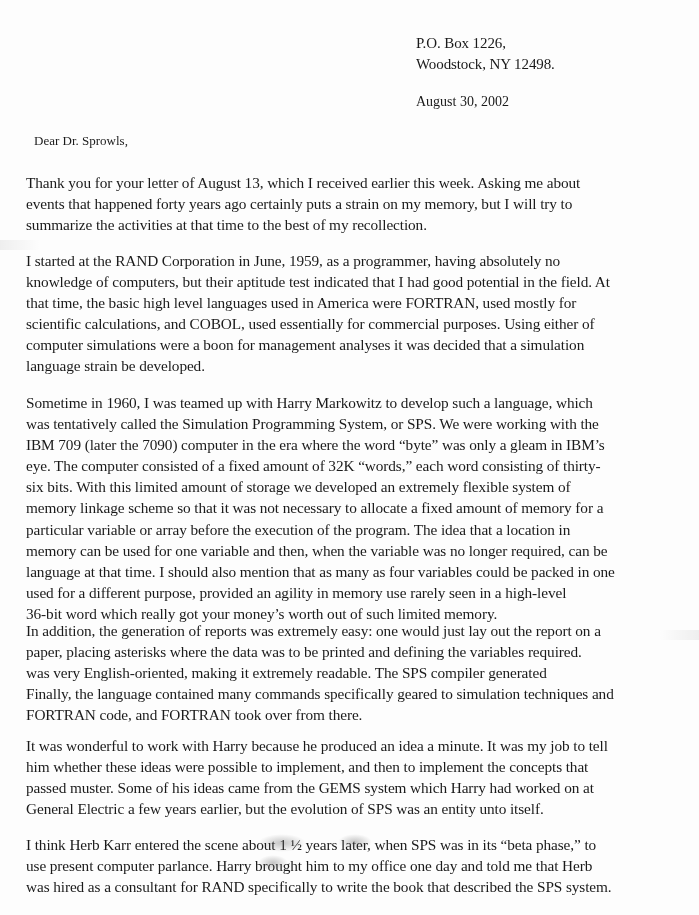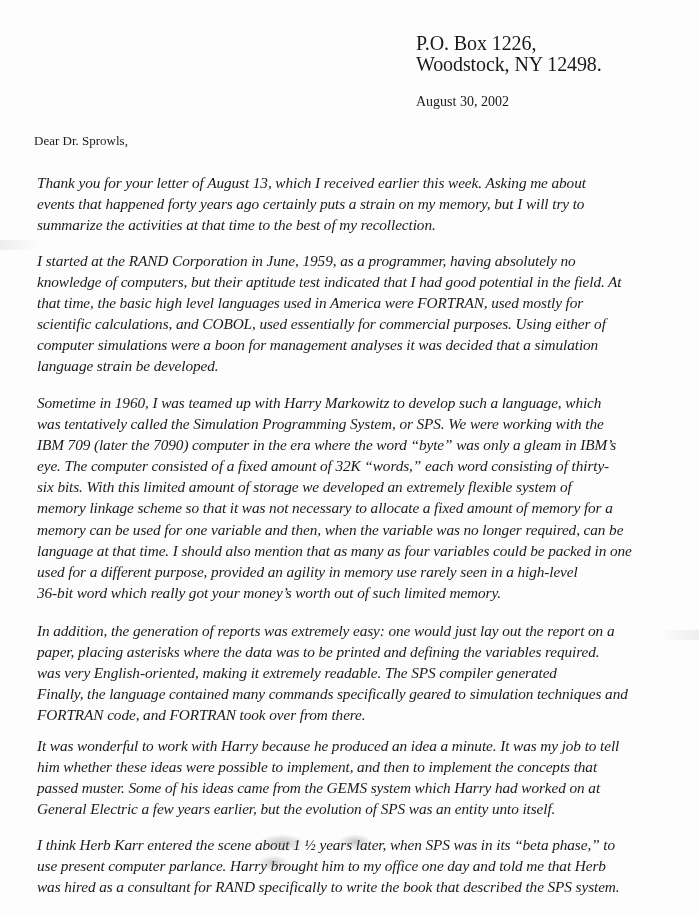--- a/index.html
+++ b/index.html
@@ -6,33 +6,33 @@
   body {
     width: 699px; height: 915px; overflow: hidden;
     background: #fdfdfd;
     font-family: "Liberation Serif", "DejaVu Serif", serif;
     color: #1a1a1a;
     position: relative;
   }
   .page { position: absolute; left: 0; top: 0; width: 699px; height: 915px; }
   .addr {
     position: absolute; left: 416px; top: 33px;
-    font-size: 20px; line-height: 21px; white-space: nowrap;
+    font-size: 15px; line-height: 21px; white-space: nowrap;
   }
   .date {
     position: absolute; left: 416px; top: 91px;
     font-size: 14px; line-height: 21px; white-space: nowrap;
   }
   .salutation {
     position: absolute; left: 34px; top: 130px;
     font-size: 13px; line-height: 21px; white-space: nowrap;
   }
   .para {
-    position: absolute; left: 37px;
-    font-size: 15.3px; line-height: 21.1px; font-style: italic;
+    position: absolute; left: 26px;
+    font-size: 15.3px; line-height: 21.1px;
   }
   .line { display: block; white-space: nowrap; letter-spacing: -0.1px; }
   .smudge {
     position: absolute; border-radius: 50%;
     background: radial-gradient(ellipse, rgba(90,90,90,0.35), rgba(90,90,90,0) 70%);
     pointer-events: none;
   }
   .edge-shadow {
     position: absolute; left: 0; width: 40px; height: 10px;
     background: linear-gradient(to right, rgba(0,0,0,0.06), rgba(0,0,0,0));
@@ -67,20 +67,21 @@
     <span class="line">language strain be developed.</span>
   </div>
 
   <div class="para" style="top:392px">
     <span class="line">Sometime in 1960, I was teamed up with Harry Markowitz to develop such a language, which</span>
     <span class="line">was tentatively called the Simulation Programming System, or SPS.  We were working with the</span>
     <span class="line">IBM 709 (later the 7090) computer in the era where the word “byte” was only a gleam in IBM’s</span>
     <span class="line">eye. The computer consisted of a fixed amount of 32K “words,” each word consisting of thirty-</span>
     <span class="line">six bits. With this limited amount of storage we developed an extremely flexible system of</span>
     <span class="line">memory linkage scheme so that it was not necessary to allocate a fixed amount of memory for a</span>
+    <span class="line">particular variable or array before the execution of the program. The idea that a location in</span>
     <span class="line">memory can be used for one variable and then, when the variable was no longer required, can be</span>
     <span class="line">language at that time.  I should also mention that as many as four variables could be packed in one</span>
     <span class="line">used for a different purpose,  provided an agility in memory use rarely seen in a high-level</span>
     <span class="line">36-bit word which really got your money’s worth out of such limited memory.</span>
   </div>
 
   <div class="para" style="top:620px">
     <span class="line">In addition, the generation of reports was extremely easy: one would just lay out the report on a</span>
     <span class="line">paper, placing asterisks where the data was to be printed and defining the variables required.</span>
     <span class="line">was very English-oriented, making it extremely readable.  The SPS compiler generated</span>

